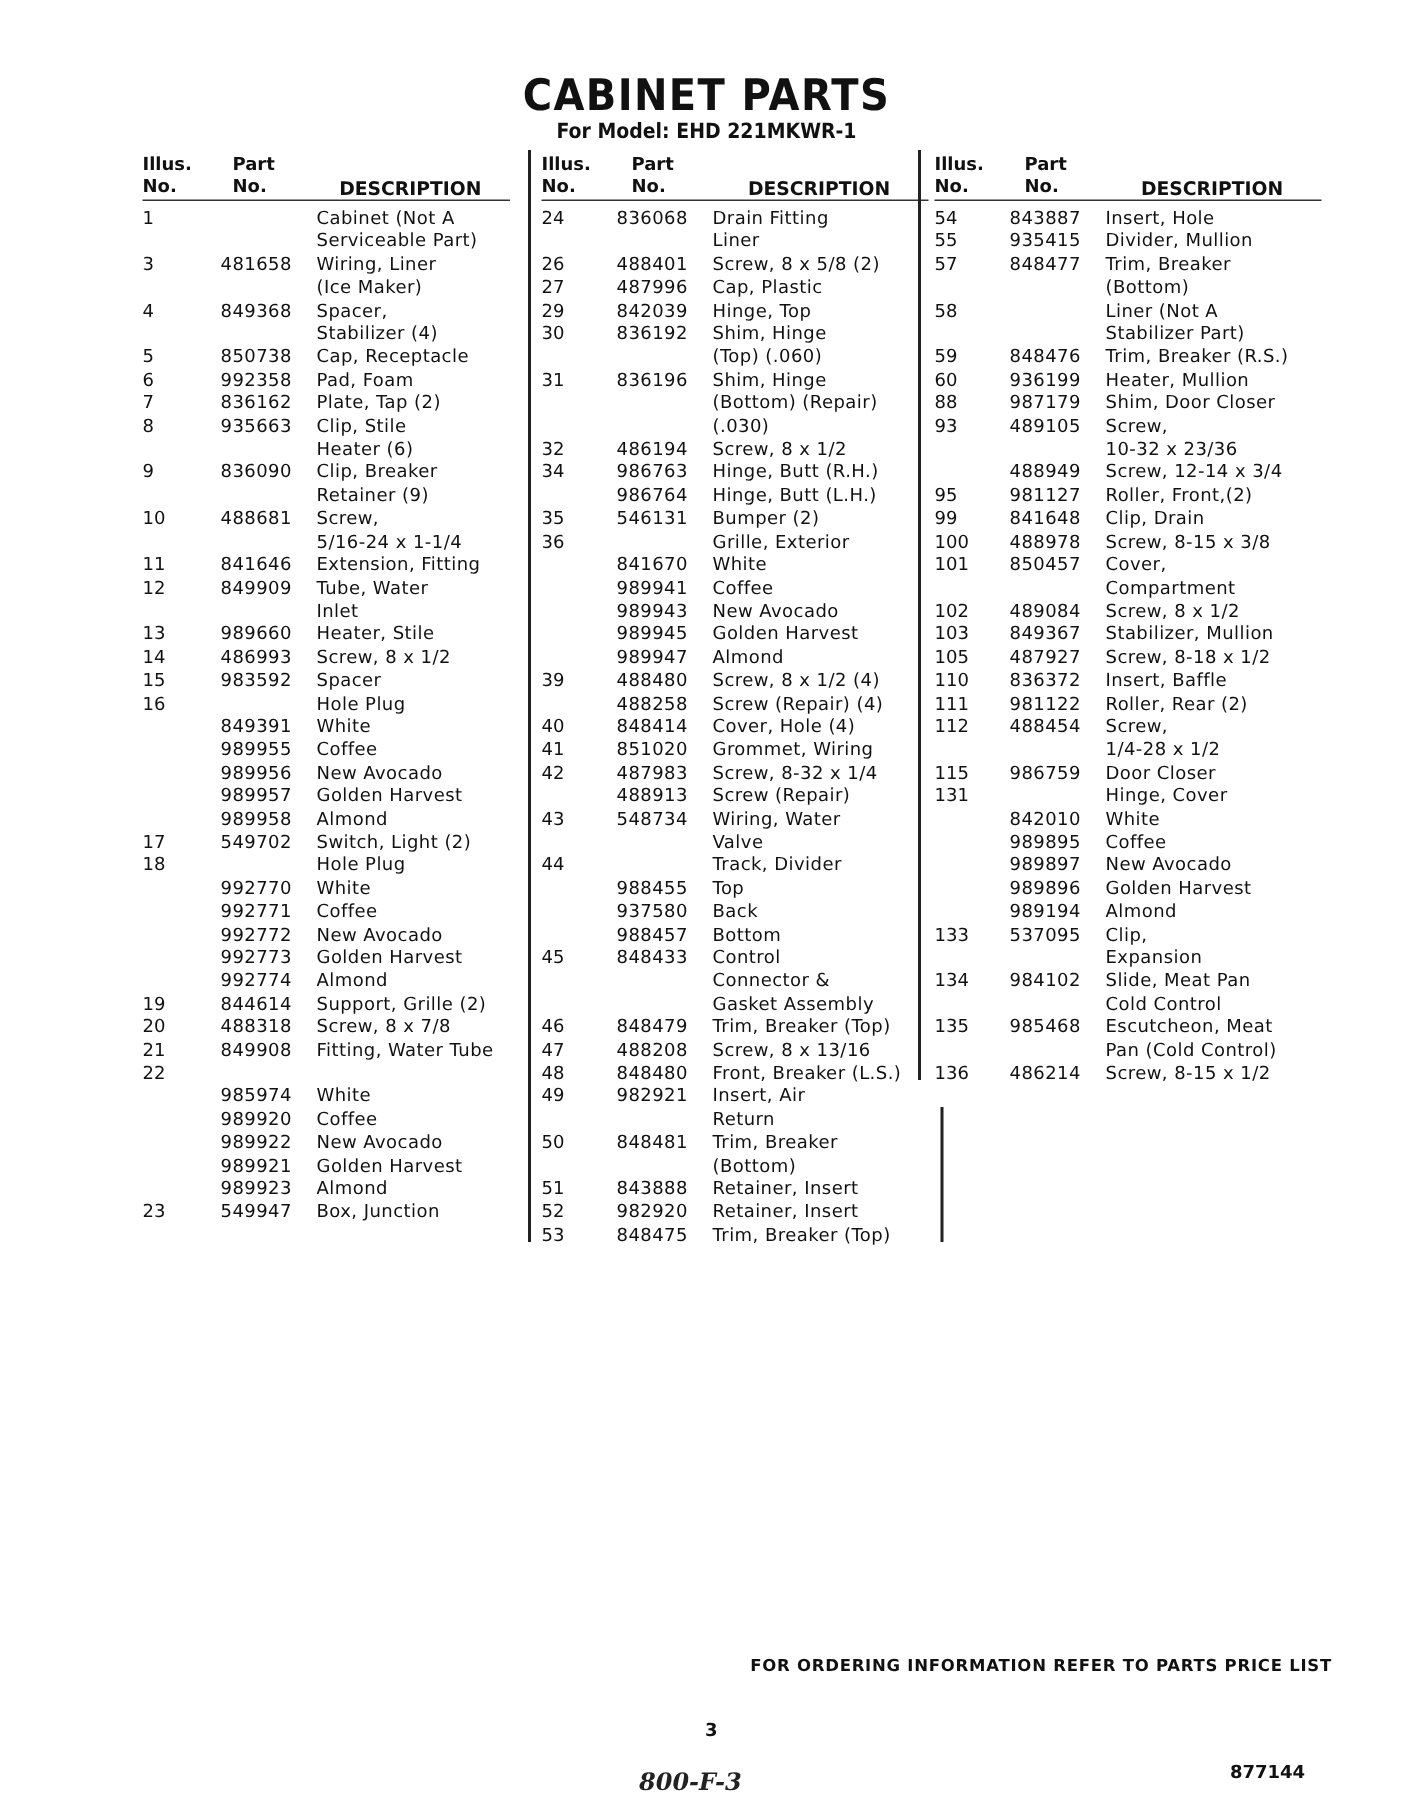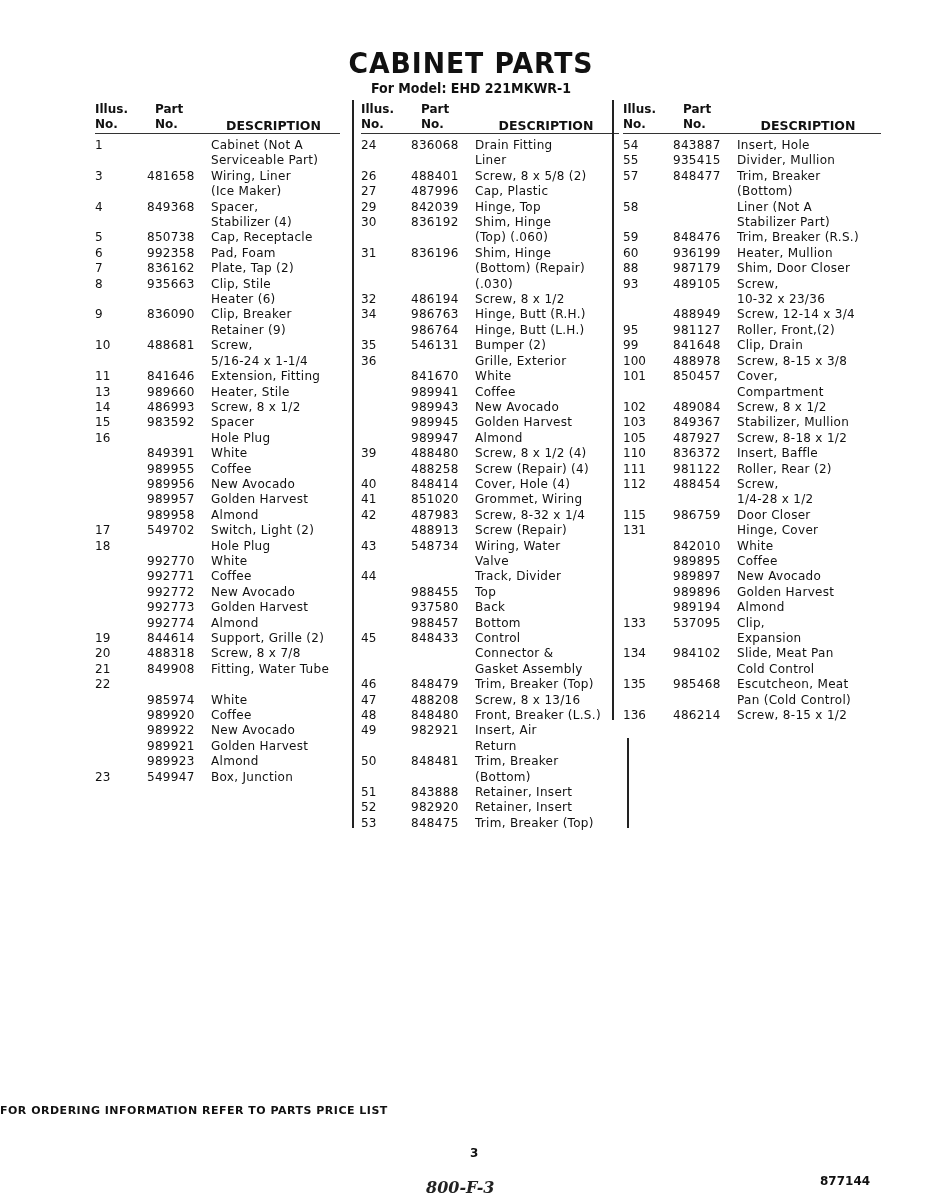--- a/index.html
+++ b/index.html
@@ -30,22 +30,22 @@
     .head .h-illus { width: 60px; }
     .head .h-part { width: 52px; }
     .head .h-desc { flex: 1; align-self: flex-end; text-align: center; font-size: 12.5px; }
     .row { display: flex; font-size: 12px; line-height: 15.4px; }
     .row .illus { width: 52px; }
     .row .part { width: 64px; letter-spacing: 0.3px; }
     .row .desc { flex: 1; white-space: pre-line; letter-spacing: 0.3px; }
     .col.c2 .row .illus, .col.c3 .row .illus { width: 50px; }
     .col.c2 .row .part, .col.c3 .row .part { width: 64px; }
     .footer-note {
-      position: absolute; top: 1104px; left: 0; width: 844px; text-align: left;
-      font-size: 11px; font-weight: bold; letter-spacing: 0.5px;
+      position: absolute; top: 1104px; left: 0; width: 844px; text-align: right;
+      font-size: 11px; font-weight: bold; letter-spacing: 0.5px; padding-left: 44px;
     }
     .page-num { position: absolute; top: 1146px; left: 470px; font-size: 12px; font-weight: bold; }
     .doc-num { position: absolute; top: 1146px; left: 820px; font-size: 12px; font-weight: bold; margin-top: 28px; }
     .handwritten {
       position: absolute; top: 1178px; left: 426px; font-size: 16px; font-style: italic;
       font-family: "DejaVu Serif", serif; font-weight: bold; color: #222;
     }
   </style>
 </head>
 <body>
@@ -111,20 +111,26 @@
       <div class="part">488681</div>
       <div class="desc">Screw,
 5/16-24 x 1-1/4</div>
     </div>
     <div class="row">
       <div class="illus">11</div>
       <div class="part">841646</div>
       <div class="desc">Extension, Fitting</div>
     </div>
     <div class="row">
+      <div class="illus">12</div>
+      <div class="part">849909</div>
+      <div class="desc">Tube, Water
+Inlet</div>
+    </div>
+    <div class="row">
       <div class="illus">13</div>
       <div class="part">989660</div>
       <div class="desc">Heater, Stile</div>
     </div>
     <div class="row">
       <div class="illus">14</div>
       <div class="part">486993</div>
       <div class="desc">Screw, 8 x 1/2</div>
     </div>
     <div class="row">

